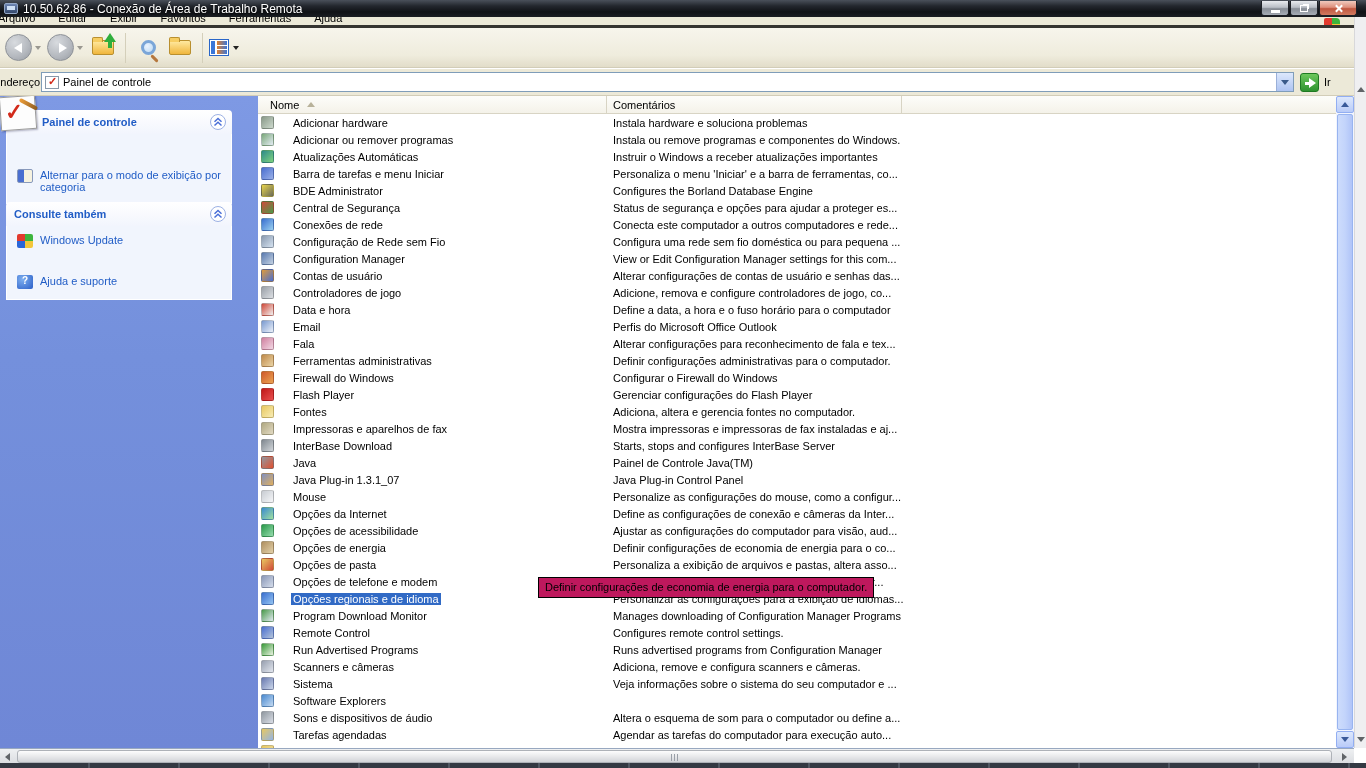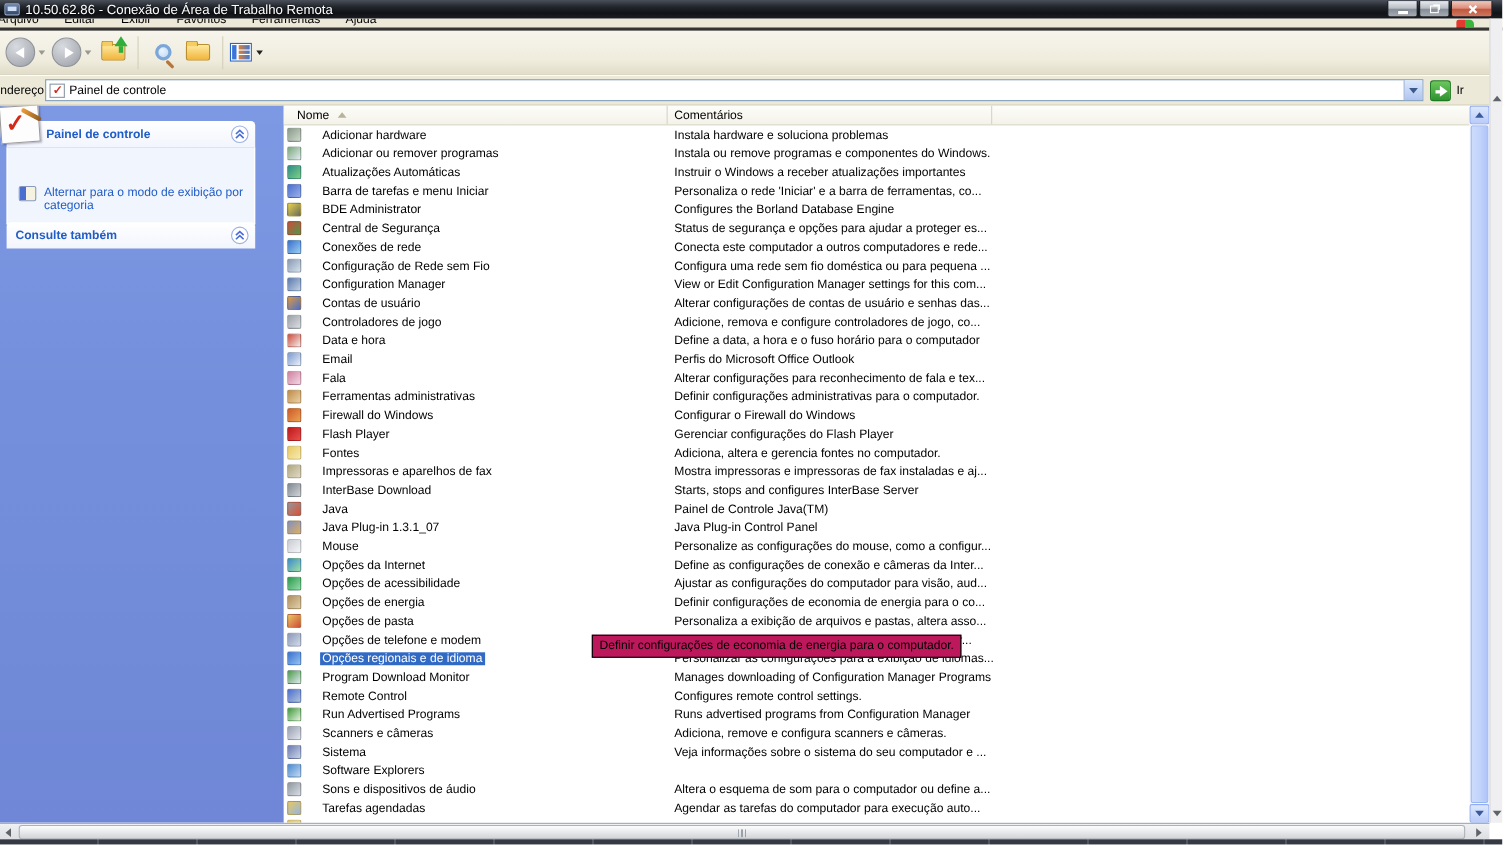--- a/index.html
+++ b/index.html
@@ -273,20 +273,30 @@
         </div>
         <div class="panel" style="top: 106px;">
           <div class="panel-header">
             <span>Consulte também</span>
             <span class="chevron-circle">
               <svg width="10" height="10" viewBox="0 0 10 10">
                 <path d="M1.5 4.8 L5 1.5 L8.5 4.8 M1.5 8.5 L5 5.2 L8.5 8.5" stroke="#4a6fd8" fill="none" stroke-width="1.5"></path>
               </svg>
             </span>
           </div>
+          <div class="panel-body">
+            <div class="panel-item">
+              <span class="pi-icon icon-windows-update"></span>
+              <span>Windows Update</span>
+            </div>
+            <div class="panel-item">
+              <span class="pi-icon icon-help"></span>
+              <span>Ajuda e suporte</span>
+            </div>
+          </div>
         </div>
       </div>
 
     <div class="listarea">
       <div class="listheader">
         <div class="hcell nome">
           <span>Nome</span>
           <span class="sort-asc"></span>
         </div>
         <div class="hcell coment">
@@ -314,21 +324,21 @@
               <span class="licon" style="background: linear-gradient(135deg, rgb(46, 139, 139), rgb(127, 210, 127));"></span>
               <span class="llabel">Atualizações Automáticas</span>
             </div>
             <div class="lcomment">Instruir o Windows a receber atualizações importantes</div>
           </div>
           <div class="lrow">
             <div class="lname">
               <span class="licon" style="background: linear-gradient(135deg, rgb(74, 111, 208), rgb(154, 176, 232));"></span>
               <span class="llabel">Barra de tarefas e menu Iniciar</span>
             </div>
-            <div class="lcomment">Personaliza o rede 'Iniciar' e a barra de ferramentas, co...</div>
+            <div class="lcomment">Personaliza o menu 'Iniciar' e a barra de ferramentas, co...</div>
           </div>
           <div class="lrow">
             <div class="lname">
               <span class="licon" style="background: linear-gradient(135deg, rgb(232, 212, 74), rgb(106, 106, 90));"></span>
               <span class="llabel">BDE Administrator</span>
             </div>
             <div class="lcomment">Configures the Borland Database Engine</div>
           </div>
           <div class="lrow">
             <div class="lname">

